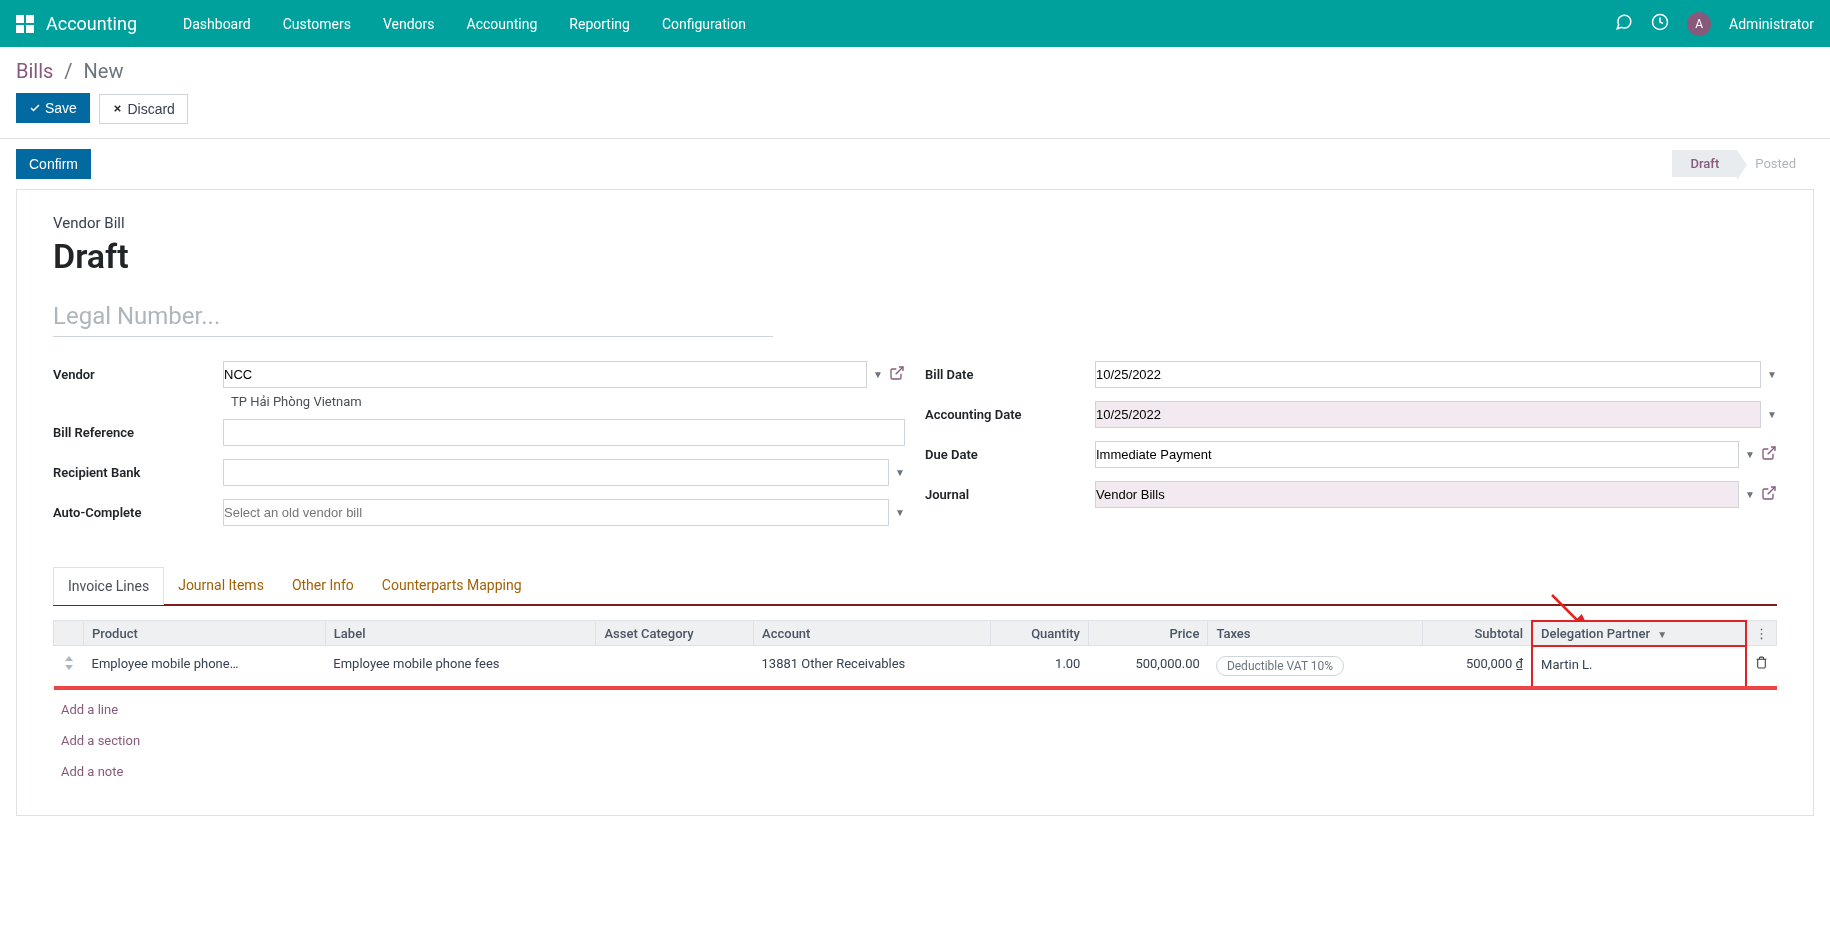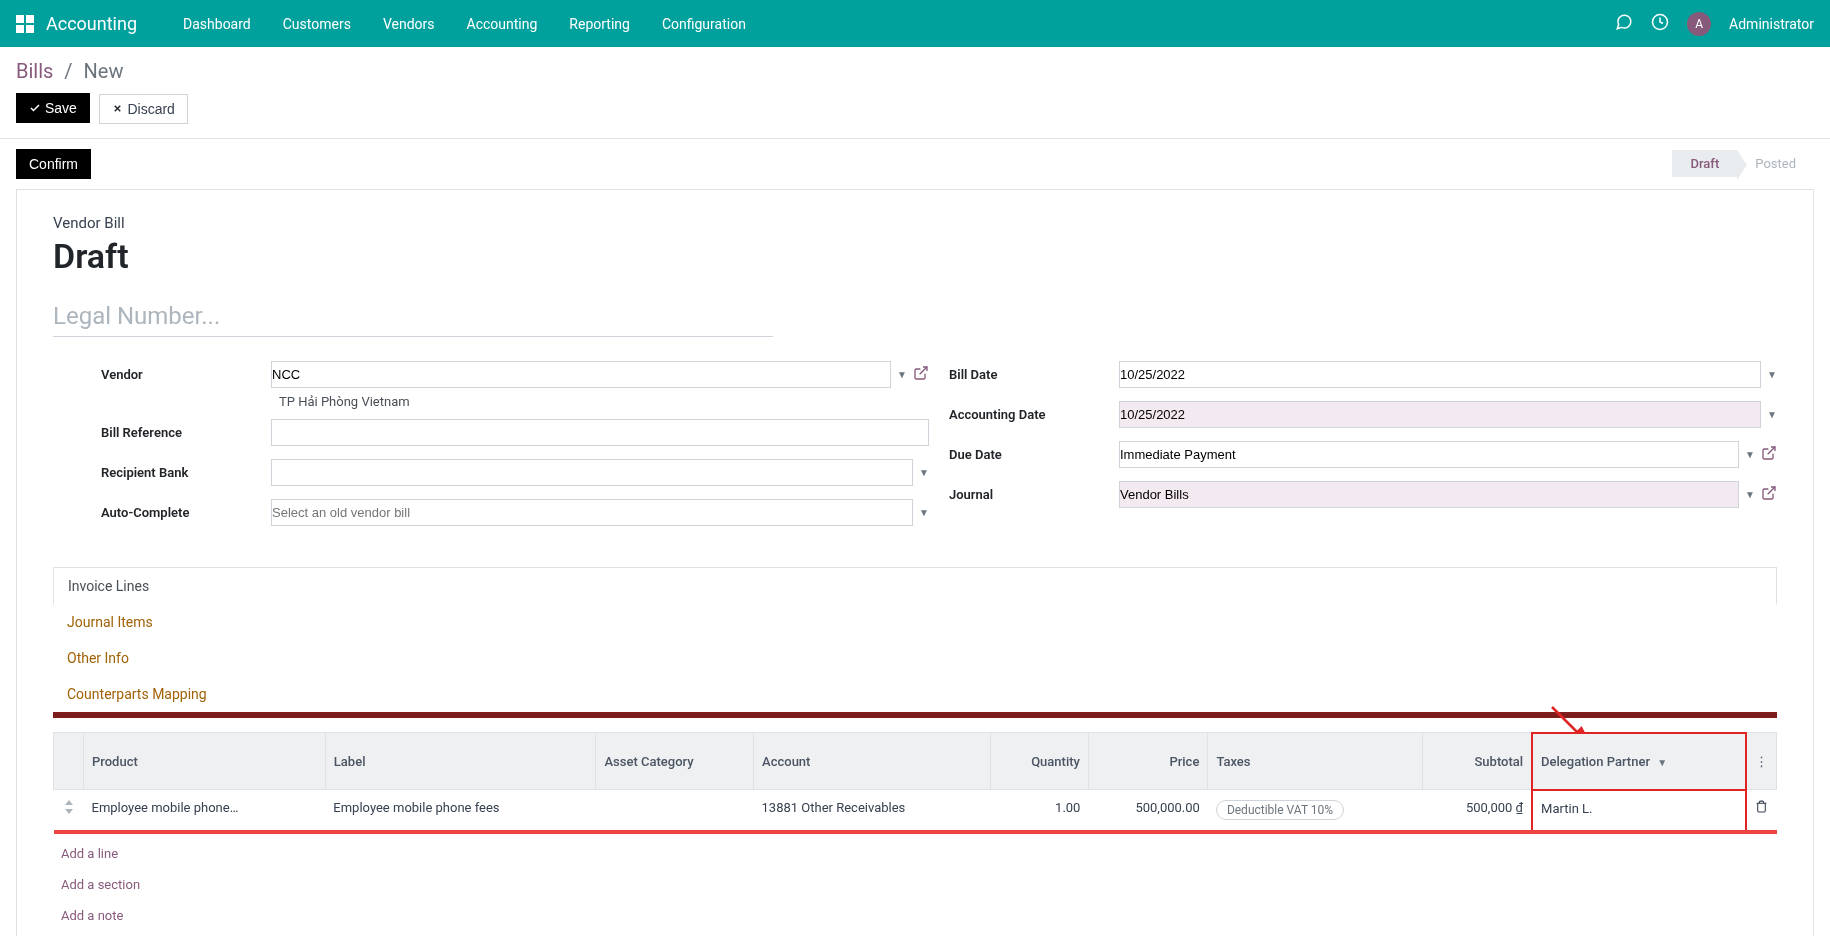--- a/index.html
+++ b/index.html
@@ -14,62 +14,62 @@
 .topnav .right { margin-left: auto; display: flex; align-items: center; gap: 18px; }
 .topnav .avatar { width: 24px; height: 24px; border-radius: 50%; background: #875a7b; display: flex; align-items: center; justify-content: center; font-size: 12px; }
 
 
 .control-bar { padding: 12px 16px 14px; border-bottom: 1px solid #dee2e6; }
 .breadcrumb { font-size: 20px; margin-bottom: 10px; }
 .breadcrumb .link { color: #875a7b; cursor: pointer; }
 .breadcrumb .sep { color: #6c757d; margin: 0 6px; }
 .breadcrumb .current { color: #6c757d; }
 .btn { display: inline-flex; align-items: center; padding: 6px 12px; font-size: 14px; border: 1px solid transparent; cursor: pointer; }
-.btn-primary { background: #000000; color: #fff; }
+.btn-primary { background: #0369a1; color: #fff; }
 .btn-secondary { background: #fff; color: #374151; border-color: #ced4da; }
 .btn svg { margin-right: 4px; }
 
 
 .status-bar { display: flex; align-items: center; padding: 10px 16px; }
 .status-bar .right-status { margin-left: auto; display: flex; }
 .status-chip { position: relative; padding: 6px 18px; background: #e9ecef; color: #6c757d; font-size: 13px; }
 .status-chip.active { color: #875a7b; font-weight: 500; }
 .status-chip.posted { background: transparent; color: #adb5bd; }
 .status-chip::after { content: ''; position: absolute; right: -10px; top: 0; border-top: 15px solid transparent; border-bottom: 15px solid transparent; border-left: 10px solid #e9ecef; }
 .status-chip.posted::after { display: none; }
 
 
 .sheet-wrap { padding: 0 16px 40px; }
 .sheet { border: 1px solid #dee2e6; background: #fff; padding: 24px 36px; }
 
 .doc-label { font-size: 15px; color: #374151; margin-bottom: 4px; }
 .doc-title { font-size: 34px; font-weight: 600; color: #212529; margin-bottom: 20px; }
 .legal-number { font-size: 24px; color: #adb5bd; padding: 6px 0; border-bottom: 1px solid #ced4da; width: 720px; margin-bottom: 24px; }
 
-.form-cols { display: flex; gap: 20px; margin-left: 48px; }
+.form-cols { display: flex; gap: 20px; }
 .form-col { flex: 1; }
 .form-row { display: flex; align-items: flex-start; margin-bottom: 10px; min-height: 30px; }
 .form-row .label { width: 170px; font-weight: 600; font-size: 13px; color: #212529; padding-top: 6px; }
 .form-row .field { flex: 1; }
 .field-input { width: 100%; padding: 5px 0; border: 1px solid #ced4da; font-size: 13px; background: #fff; }
 .field-input.highlight { background: #f3e9f0; }
 .field-flex { display: flex; align-items: center; gap: 6px; }
 .field-flex .field-input { flex: 1; }
 .caret-down { color: #6c757d; font-size: 10px; }
 .external-link { color: #875a7b; cursor: pointer; }
 .vendor-sub { font-size: 13px; color: #495057; padding: 6px 8px 0; }
 
 
-.tabs { display: flex; border-bottom: 6px solid #7f1d1d; margin-top: 28px; flex-direction: column; }
+.tabs { display: flex; border-bottom: 2px solid #7f1d1d; margin-top: 28px; }
 .tab { padding: 10px 14px; color: #a16207; cursor: pointer; font-size: 14px; }
 .tab.active { border: 1px solid #dee2e6; border-bottom: 1px solid #fff; margin-bottom: -1px; color: #495057; background: #fff; }
 
 
 .lines-table { width: 100%; border-collapse: collapse; margin-top: 14px; }
-.lines-table th { background: #eef0f2; padding: 20px 8px; font-size: 13px; font-weight: 500; text-align: left; border: 1px solid #dee2e6; color: #4b5563; }
+.lines-table th { background: #eef0f2; padding: 4px 8px; font-size: 13px; font-weight: 500; text-align: left; border: 1px solid #dee2e6; color: #4b5563; }
 .lines-table th.right { text-align: right; }
 .lines-table td { padding: 10px 8px; font-size: 13px; border-bottom: 4px solid #ef4444; vertical-align: top; }
 .lines-table td.right { text-align: right; }
 .th-highlight { border: 2px solid #e02424 !important; position: relative; }
 .td-highlight { border-left: 2px solid #e02424; border-right: 2px solid #e02424; border-bottom: 2px solid #e02424; }
 .handle-col { width: 30px; text-align: center; color: #adb5bd; }
 .del-col { width: 30px; text-align: center; color: #374151; cursor: pointer; }
 .kebab { text-align: center; width: 30px; color: #6c757d; }
 
 .tax-chip { display: inline-block; border: 1px solid #ced4da; border-radius: 12px; padding: 2px 10px; font-size: 12px; color: #6c757d; }

